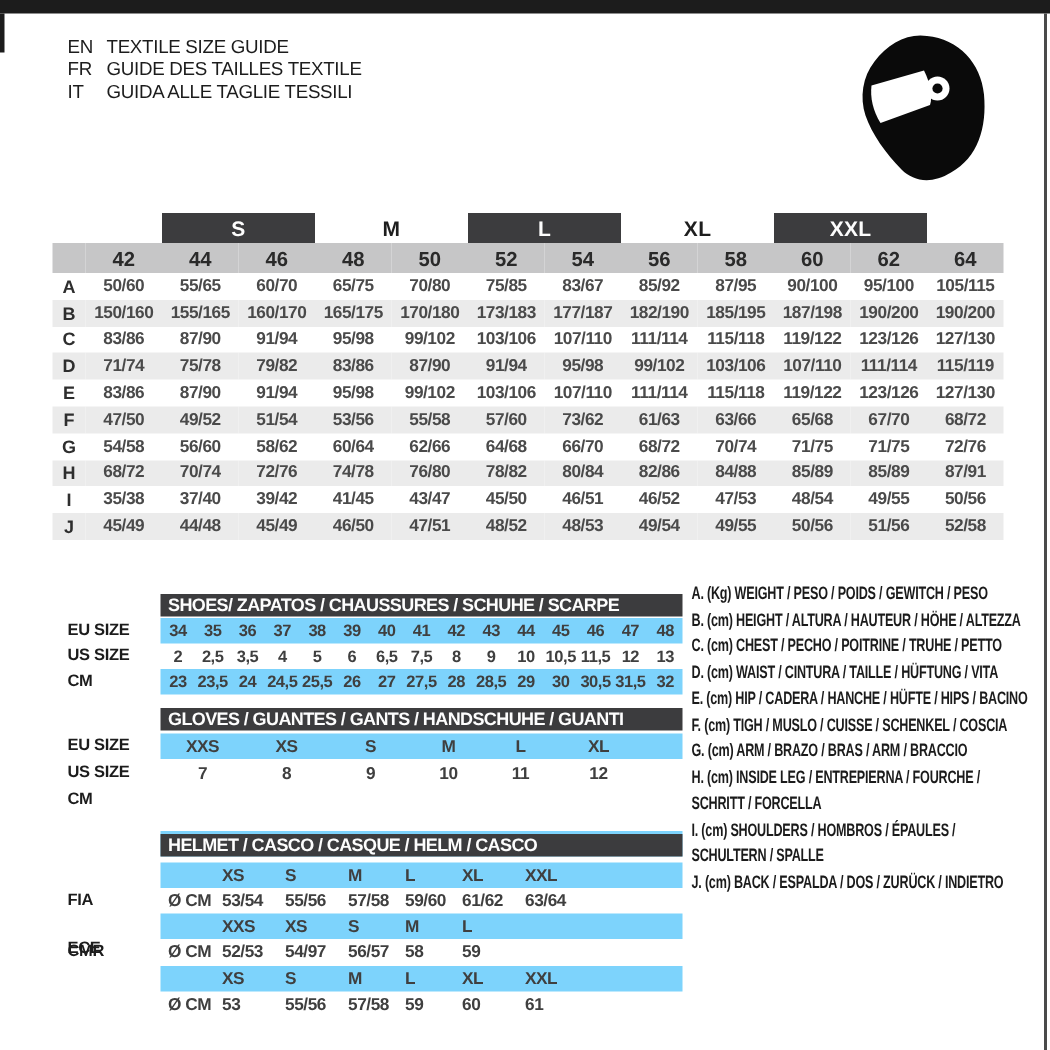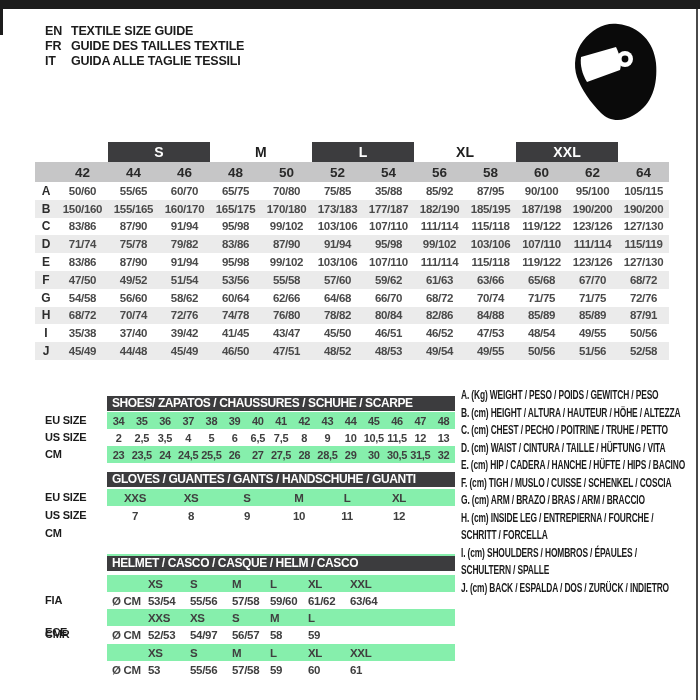--- a/index.html
+++ b/index.html
@@ -3,21 +3,21 @@
 <meta charset="utf-8">
 <style>
   html,body{margin:0;padding:0;background:#fff;}
   .page{position:relative;width:700px;height:700px;background:#ffffff;overflow:hidden;
         font-family:"Liberation Sans",sans-serif;color:#222;}
   .top-strip{position:absolute;left:0;top:0;width:700px;height:9px;background:#1c1c1c;}
   .left-notch{position:absolute;left:0;top:9px;width:3px;height:26px;background:#1c1c1c;}
   .right-line{position:absolute;left:696px;top:9px;width:2px;height:691px;background:#4a4a4a;}
 
   
-  .langs{position:absolute;left:45px;top:24px;font-weight:bold;font-size:12.5px;
+  .langs{position:absolute;left:45px;top:24px;font-weight:normal;font-size:12.5px;
          line-height:15.2px;color:#1c1c1c;letter-spacing:-0.2px;}
   .lang-row{white-space:nowrap;}
   .lang-code{display:inline-block;width:26px;}
 
   
   .helmet-icon{position:absolute;left:570px;top:21px;width:90px;height:104px;}
 
   
   .main-table{position:absolute;left:35px;top:142px;width:634px;border-collapse:collapse;
               table-layout:fixed;}
@@ -29,21 +29,21 @@
   #main-tbody tr:nth-child(even){background:#ebebeb;}
   #main-tbody th{font-size:12px;color:#2e2e2e;}
   #main-tbody td{font-size:11.5px;color:#4a4a4a;letter-spacing:-0.3px;}
 
   
   .sec-title{position:absolute;left:107px;width:348px;height:15px;line-height:15px;
              background:#3c3c3e;color:#fdfdfd;font-weight:bold;font-size:12px;
              padding-left:5px;box-sizing:border-box;letter-spacing:-0.4px;white-space:nowrap;}
   .srow{position:absolute;left:107px;width:348px;height:17px;display:flex;align-items:center;
         font-weight:bold;color:#3f3f3f;letter-spacing:-0.3px;}
-  .srow.gray{background:#86efac;}
+  .srow.gray{background:#7dd3fc;}
   .srow .cell{flex:1;text-align:center;font-size:11px;}
   .gc{text-align:center;font-size:11.5px;}
   .gc0,.gc1,.gc2,.gc5{width:56px;}.gc3,.gc4{width:48px;}
   .hc{text-align:left;font-size:11.5px;}
   .hc0{width:41px;padding-left:5px;box-sizing:border-box;}
   .hc1,.hc2,.hc5{width:42px;}.hc3,.hc4{width:38px;}.hc6{flex:1;}
 
   .side-label{position:absolute;left:45px;height:17px;line-height:17px;font-weight:bold;
               font-size:11px;color:#1c1c1c;letter-spacing:-0.2px;white-space:nowrap;}
 
@@ -117,21 +117,21 @@
     </thead>
     <tbody id="main-tbody">
         <tr>
           <th>A</th>
           <td>50/60</td>
           <td>55/65</td>
           <td>60/70</td>
           <td>65/75</td>
           <td>70/80</td>
           <td>75/85</td>
-          <td>35/88</td>
+          <td>83/67</td>
           <td>85/92</td>
           <td>87/95</td>
           <td>90/100</td>
           <td>95/100</td>
           <td>105/115</td>
         </tr>
         <tr>
           <th>B</th>
           <td>150/160</td>
           <td>155/165</td>
@@ -192,21 +192,21 @@
           <td>127/130</td>
         </tr>
         <tr>
           <th>F</th>
           <td>47/50</td>
           <td>49/52</td>
           <td>51/54</td>
           <td>53/56</td>
           <td>55/58</td>
           <td>57/60</td>
-          <td>59/62</td>
+          <td>73/62</td>
           <td>61/63</td>
           <td>63/66</td>
           <td>65/68</td>
           <td>67/70</td>
           <td>68/72</td>
         </tr>
         <tr>
           <th>G</th>
           <td>54/58</td>
           <td>56/60</td>

